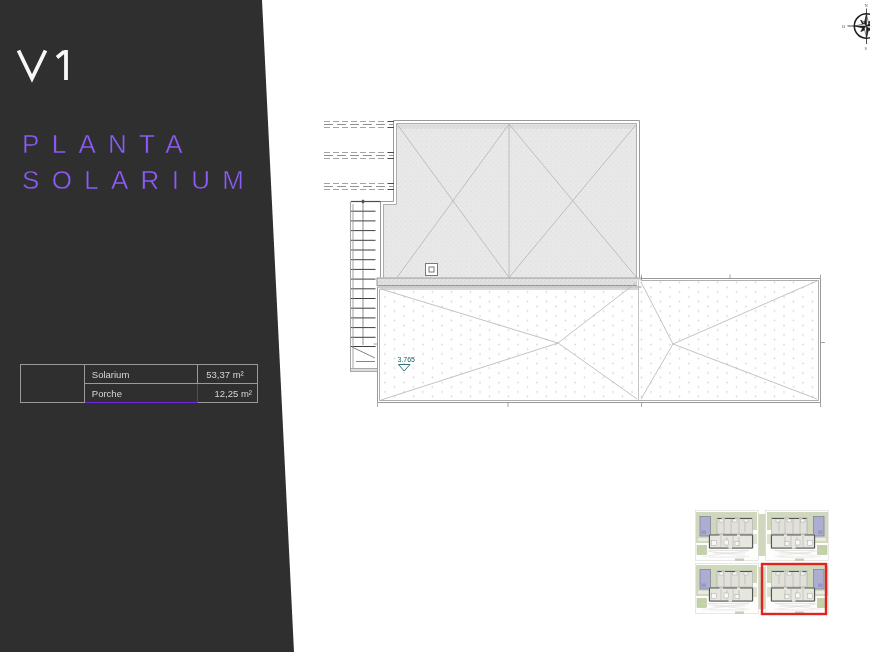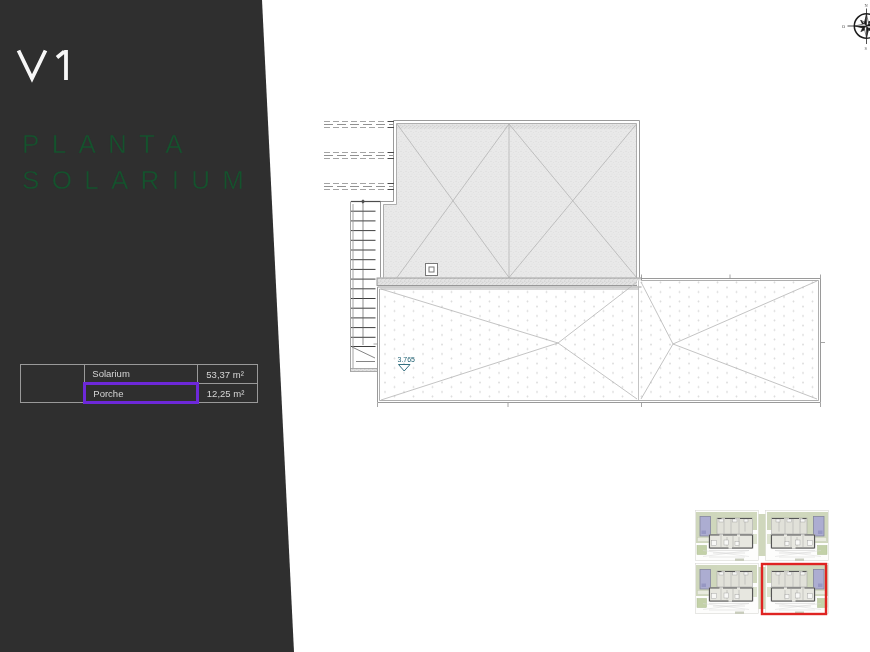--- a/index.html
+++ b/index.html
@@ -13,32 +13,32 @@
 <div class="abs" style="left:0;top:0;width:300px;height:652px;background:#2f2f2f;
      clip-path:polygon(0 0,262px 0,294px 652px,0 652px)"></div>
 
 <svg class="abs" style="left:0;top:0" width="120" height="100" viewBox="0 0 120 100">
 <g stroke="#f7f7f7" stroke-width="3.8" fill="none">
 <path d="M18.5 50.5 L32 78.5 L45.5 50.5"></path>
 <path d="M66 50 V80 M64.3 51.5 L57 57.5"></path>
 </g>
 </svg>
 
-<div class="abs" style="left:22px;top:126px;color:#14532d;font-size:26px;letter-spacing:12.3px;line-height:36px;font-weight:400;-webkit-text-stroke:0.45px #2f2f2f">PLANTA<br>SOLARIUM</div>
+<div class="abs" style="left:22px;top:126px;color:#8b5cf6;font-size:26px;letter-spacing:12.3px;line-height:36px;font-weight:400;-webkit-text-stroke:0.45px #2f2f2f">PLANTA<br>SOLARIUM</div>
 
 <table class="abs" style="left:20px;top:364px;width:238px;border-collapse:collapse;color:#d6d6d6;font-size:9.5px" cellspacing="0">
 <tbody>
       <tr style="height:19px">
   <td rowspan="2" style="width:67px;border:1px solid #9a9a9a"></td>
   <td style="width:112px;border:1px solid #9a9a9a;padding:0 0 0 7px">Solarium</td>
   <td style="width:57px;border:1px solid #9a9a9a;text-align:center;padding:0 5px 0 0">53,37 m²</td>
 </tr>
 <tr style="height:19px">
-  <td style="border:3px solid #6d28d9;padding:0 8px 0 7px">Porche</td>
-  <td style="border:1px solid #9a9a9a;text-align:center;padding:0 5px 0 0">12,25 m²</td>
+  <td style="border:1px solid #6d28d9;padding:0 8px 0 7px">Porche</td>
+  <td style="border:1px solid #9a9a9a;text-align:right;padding:0 5px 0 0">12,25 m²</td>
 </tr>
 </tbody>
   </table>
 
 <svg class="abs" style="left:0;top:0" width="870" height="652" viewBox="0 0 870 652">
 <defs>
   <pattern id="dense" width="5" height="5" patternUnits="userSpaceOnUse">
     <rect width="5" height="5" fill="#e9e9e9"></rect>
     <circle cx="1" cy="1.2" r="0.5" fill="#d2d2d2"></circle>
     <circle cx="3.5" cy="2.6" r="0.45" fill="#d6d6d6"></circle>

